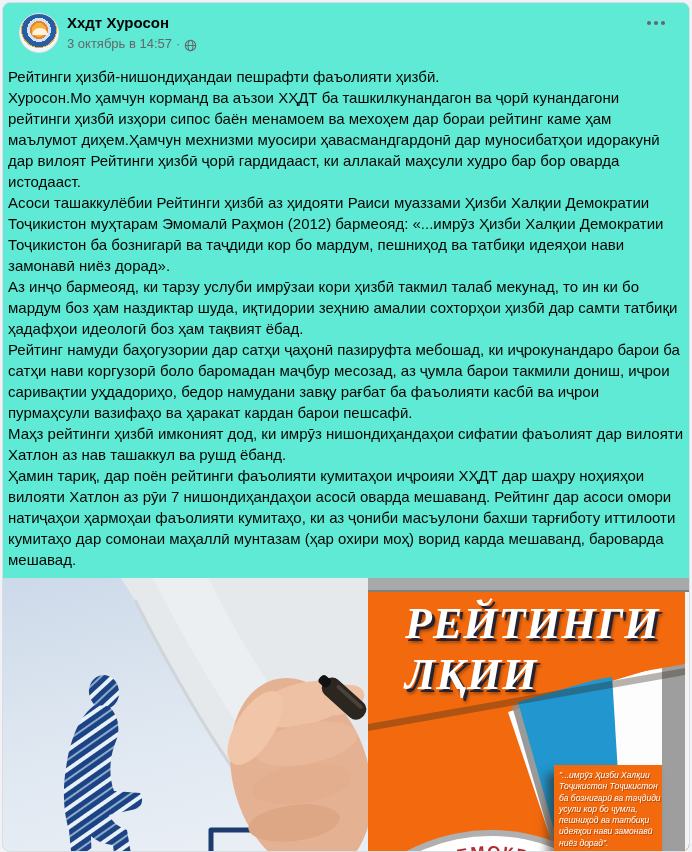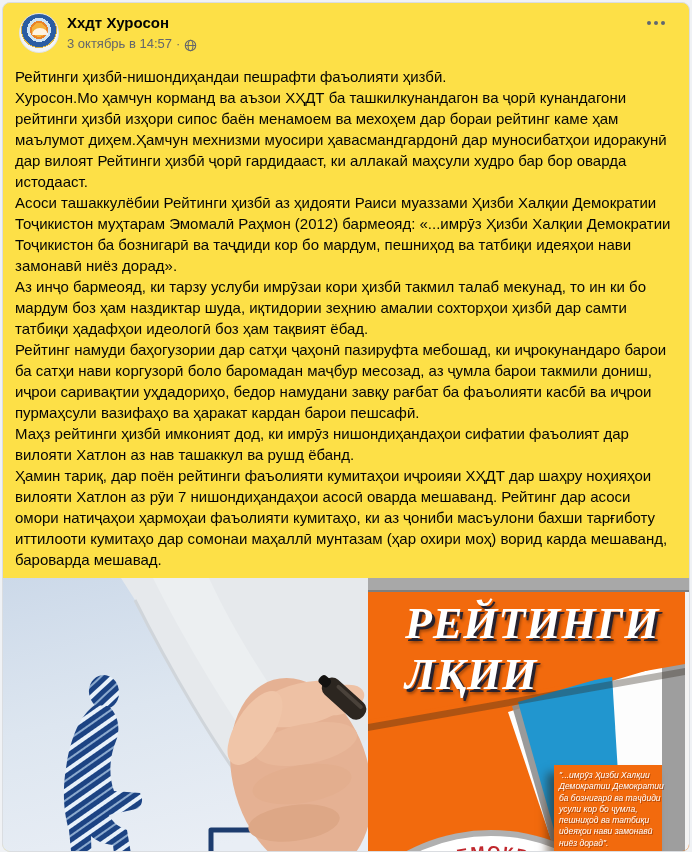--- a/index.html
+++ b/index.html
@@ -1,35 +1,35 @@
 <!DOCTYPE html>
 <html><head>
 <meta charset="utf-8">
 <style>
   * { margin:0; padding:0; box-sizing:border-box; }
   html,body { width:692px; height:852px; background:#f0f2f5; overflow:hidden;
               font-family:"Liberation Sans","DejaVu Sans",sans-serif; }
   .card { position:absolute; left:2px; top:2px; width:688px; height:850px;
-          background:#fde047; border:1px solid #dadde1; border-radius:8px; overflow:hidden; }
+          background:#5eead4; border:1px solid #dadde1; border-radius:8px; overflow:hidden; }
   
   .hdr { display:flex; align-items:flex-start; padding:10px 16px 0 16px; }
   .avatar { width:40px; height:40px; border-radius:50%; flex:0 0 40px; cursor:pointer;
             background:
               radial-gradient(circle at 50% 42%, #f4b13c 0 7px, #e8832a 7px 9px,
                 #cfe4f5 9px 12px, #2a5ca3 12px 17px, #d9b345 17px 18px, #f3f5f7 18px);
             border:1px solid #e2e4e8; position:relative; }
   .avatar::after { content:""; position:absolute; left:12px; top:14px; width:16px; height:7px;
                    border-radius:50% 50% 0 0/100% 100% 0 0; background:#fff; opacity:.85; }
   .hmid { margin-left:8px; flex:1; }
   .author { font-size:15px; font-weight:700; color:#050505; line-height:20px; cursor:pointer; }
   .meta { display:flex; align-items:flex-end; gap:4px; color:#65676b; font-size:13px; line-height:17px; margin-top:2px; }
   .menu { color:#606770; cursor:pointer; padding:6px 8px; border-radius:50%; display:flex; gap:3px; margin-top:2px;}
   .menu i { width:4px; height:4px; border-radius:50%; background:#606770; display:block; }
   
-  .body { padding:0 12px; margin-top:13px; color:#050505; font-size:15px; line-height:21px; }
+  .body { padding:0 5px; margin-top:13px; color:#050505; font-size:15px; line-height:21px; }
   .para { margin:0; }
   
   .media { position:relative; width:686px; height:294px; margin-top:8px; cursor:pointer;
            display:flex; overflow:hidden; background:#dfe7f0; }
   .photo { position:relative; width:365px; height:294px; overflow:hidden; }
   .poster { position:relative; width:321px; height:294px; overflow:hidden; background:#f26a0d; }
   .poster svg, .photo svg { position:absolute; left:0; top:0; }
   .ptitle { position:absolute; left:0; top:20px; width:317px; padding-left:37px;
             font-family:"Liberation Serif","DejaVu Serif",serif; font-style:italic; font-weight:700;
             font-size:44px; line-height:51px; color:#fff; letter-spacing:1px;
@@ -162,21 +162,21 @@
         </g>
       </svg>
 
       <div class="ptitle">
         <div>РЕЙТИНГИ</div>
         <div>ЛҚИИ</div>
       </div>
 
       <div class="quote">
         <div class="ln">"...имрӯз Ҳизби Халқии</div>
-        <div class="ln">Демократии Демократии</div>
+        <div class="ln">Тоҷикистон Тоҷикистон</div>
         <div class="ln">ба бознигарӣ ва таҷдиди</div>
         <div class="ln">усули кор бо ҷумла,</div>
         <div class="ln">пешниҳод ва татбиқи</div>
         <div class="ln">идеяҳои нави замонавӣ</div>
         <div class="ln">ниёз дорад".</div>
 
       </div>
     </div>
   </div>
 

